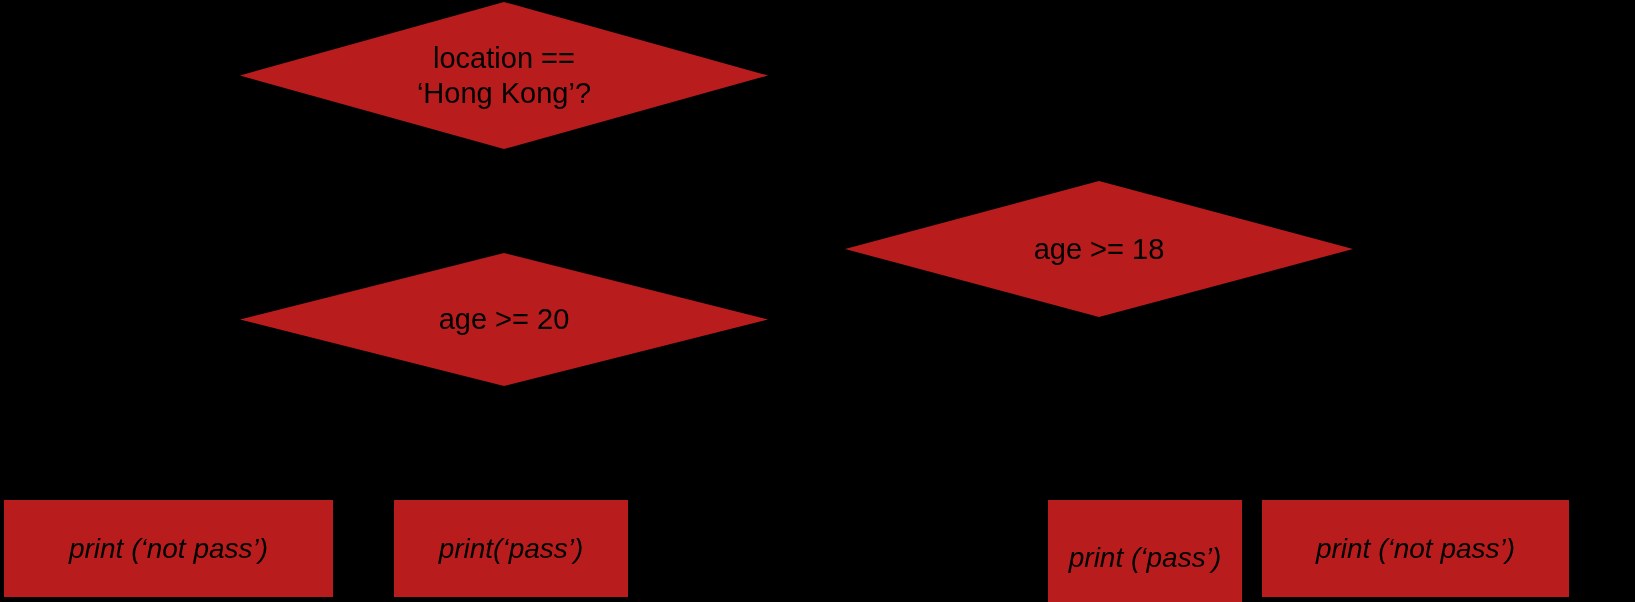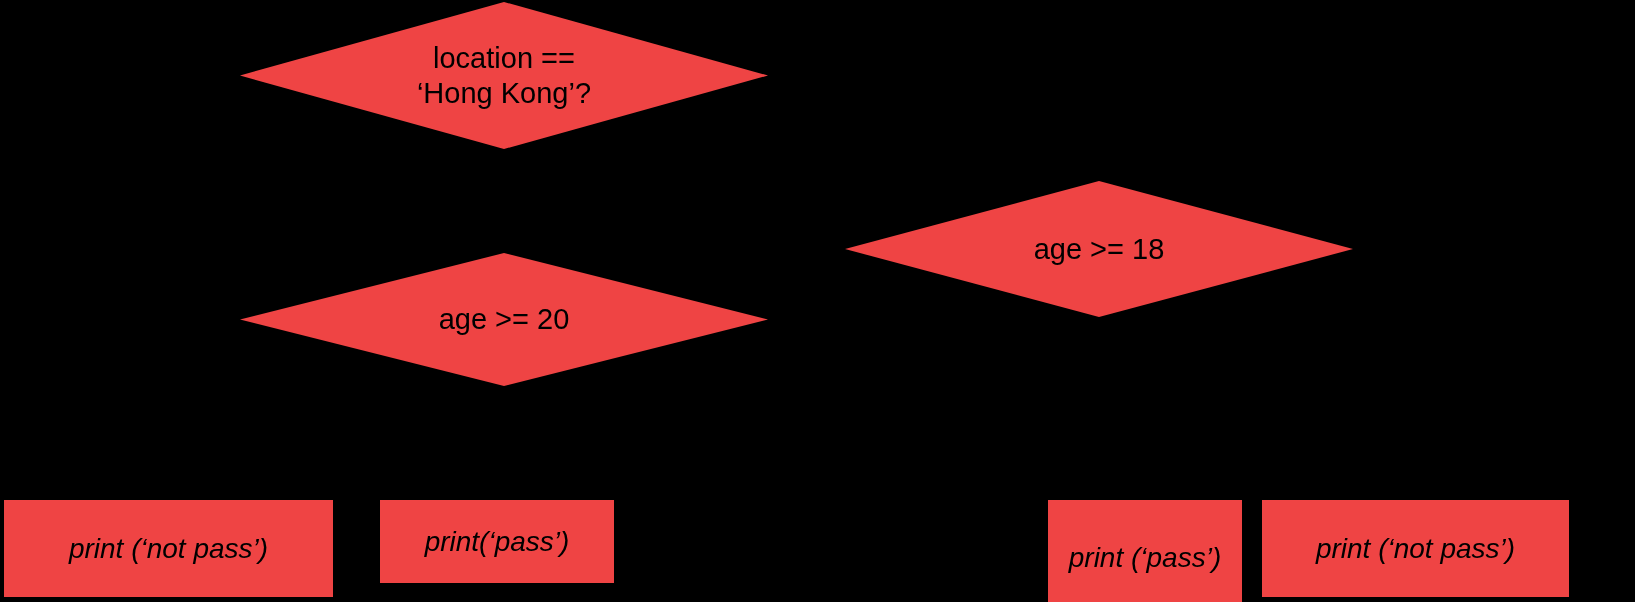--- a/index.html
+++ b/index.html
@@ -18,21 +18,21 @@
     overflow: hidden;
   }
   .node {
     position: absolute;
     box-sizing: border-box;
     display: flex;
     align-items: center;
     justify-content: center;
     text-align: center;
     color: #000000;
-    background: #ef4444;
+    background: #b91c1c;
   }
   .decision {
     clip-path: polygon(50% 0%, 100% 50%, 50% 100%, 0% 50%);
     line-height: 1.18;
     white-space: pre-line;
   }
   .process {
     white-space: nowrap;
     font-style: italic;
   }
@@ -64,24 +64,24 @@
 
   
   #node-not-pass-left {
     left: 4px;
     top: 500px;
     width: 329px;
     height: 97px;
     font-size: 28px;
   }
   #node-pass-left {
-    left: 380px;
+    left: 394px;
     top: 500px;
     width: 234px;
-    height: 83px;
+    height: 97px;
     font-size: 28px;
   }
   #node-pass-right {
     left: 1048px;
     top: 500px;
     width: 194px;
     height: 115px;
     font-size: 28px;
   }
   #node-not-pass-right {

